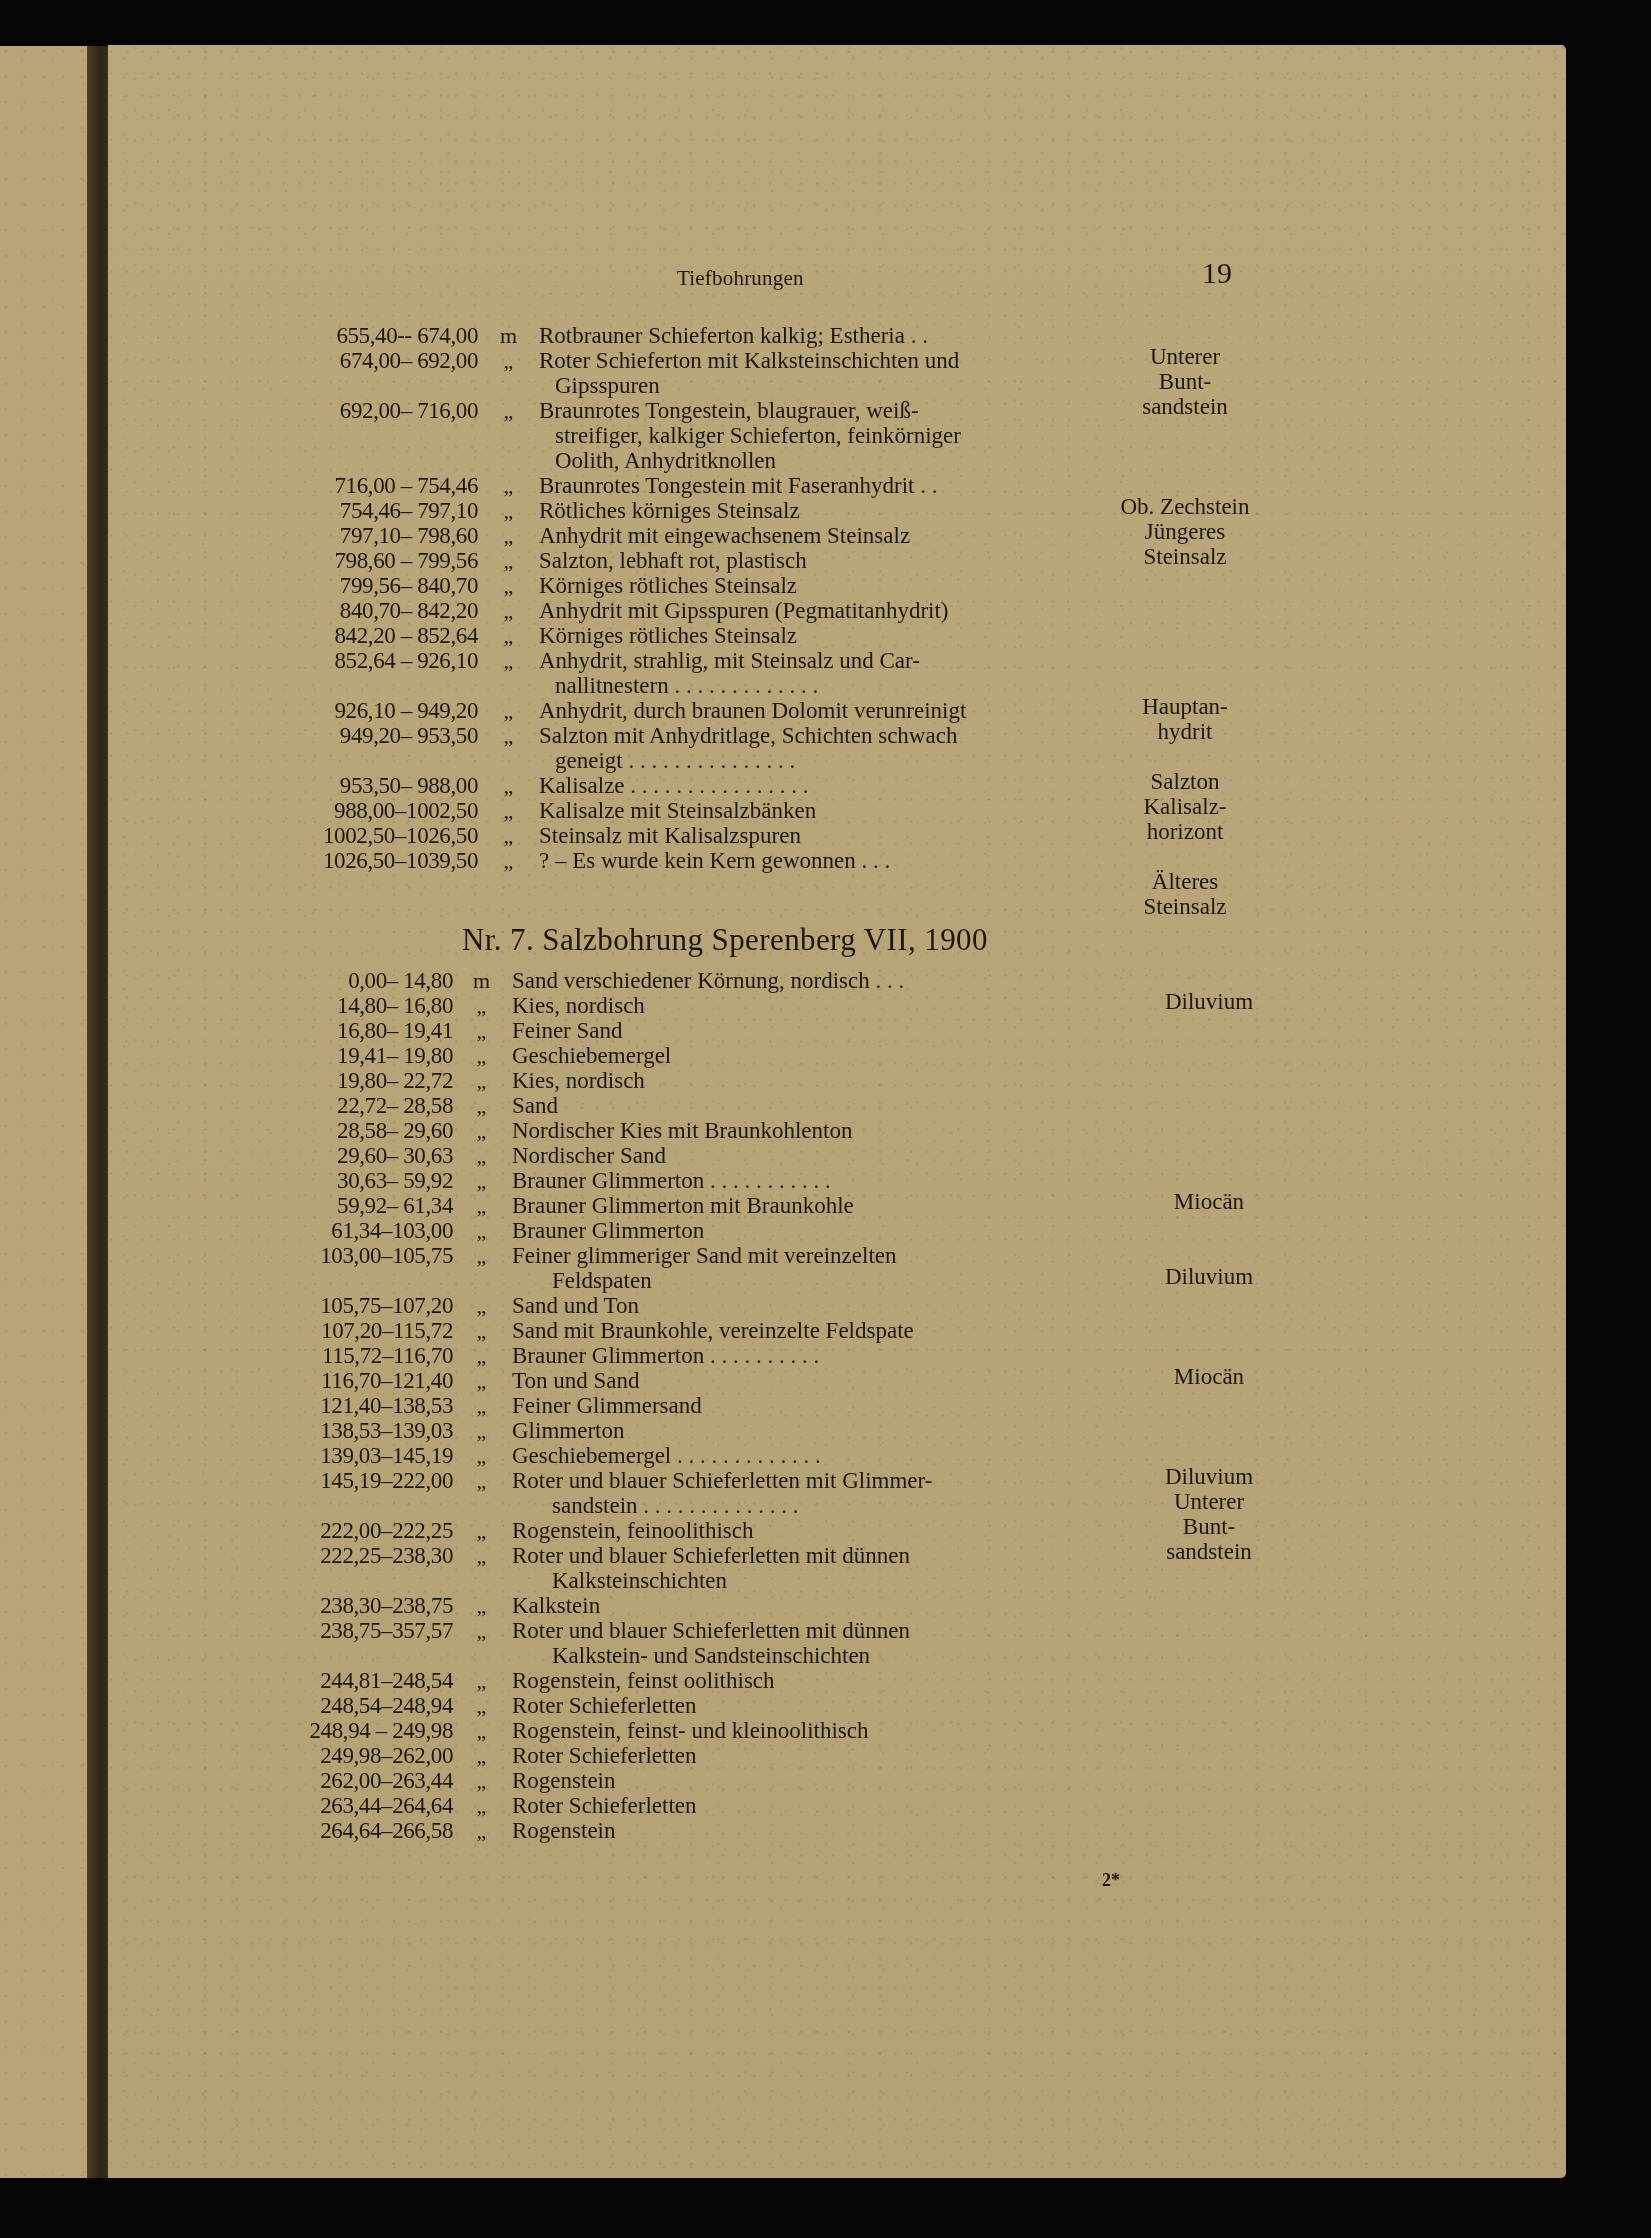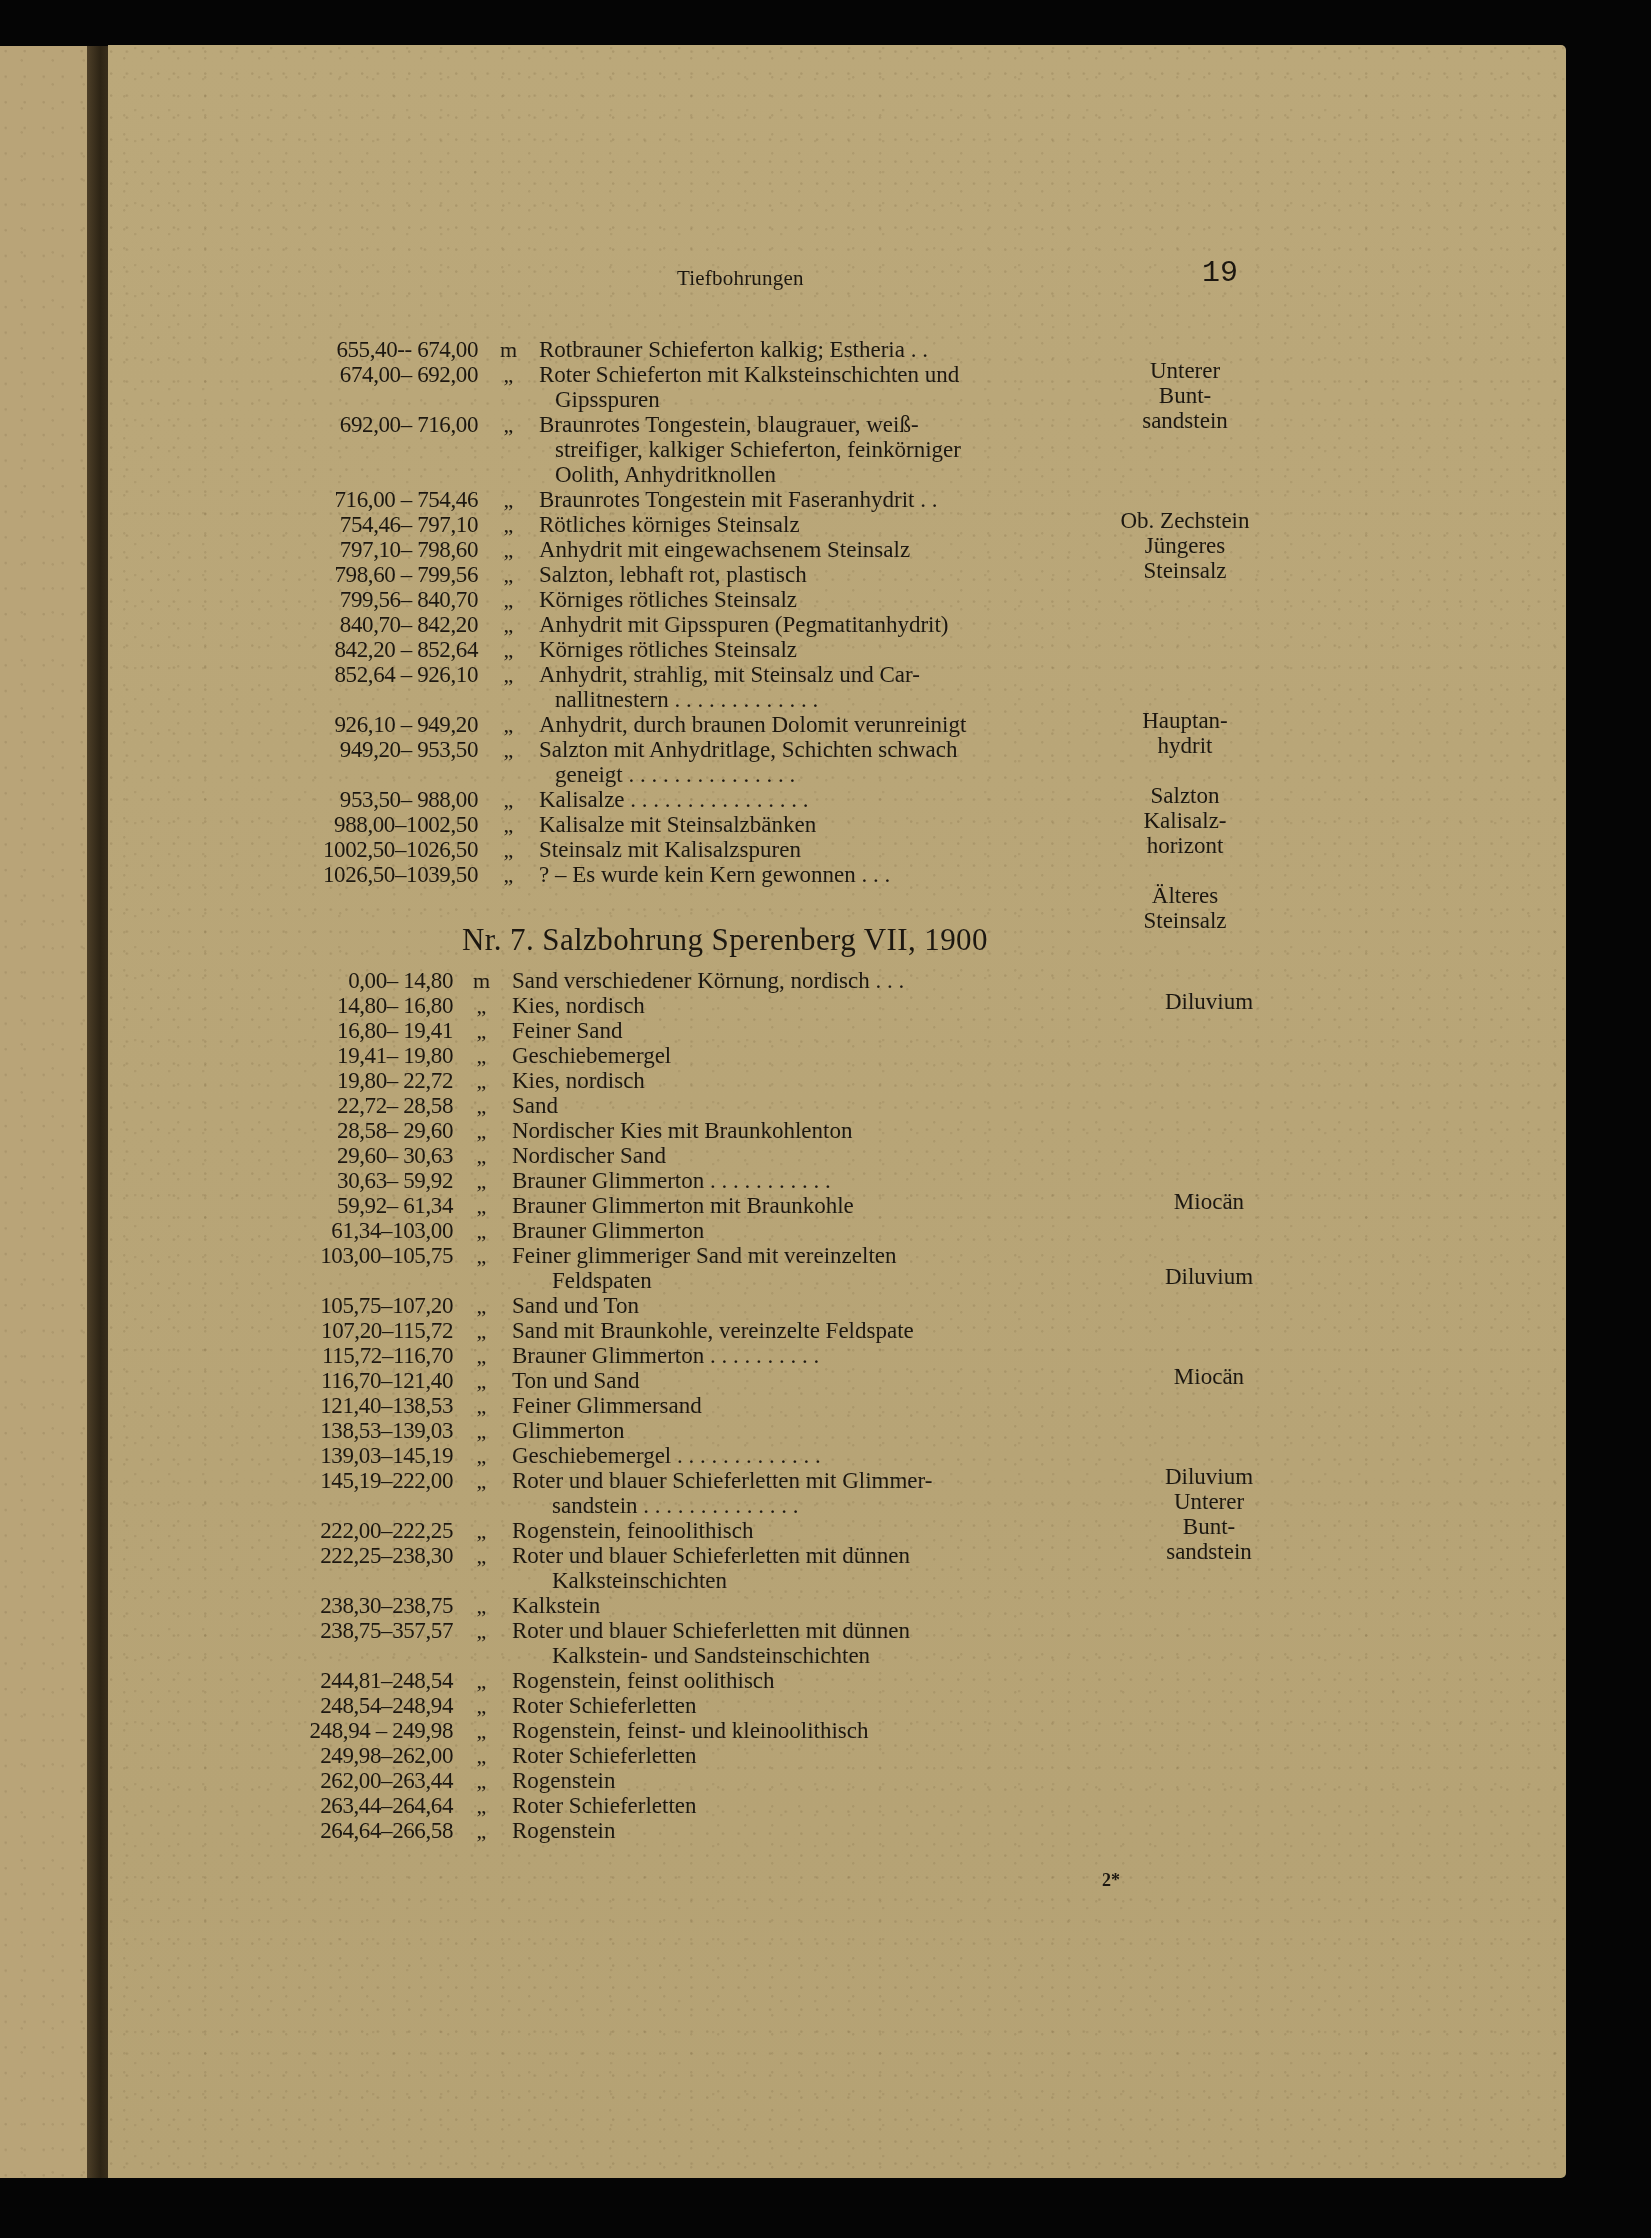--- a/index.html
+++ b/index.html
@@ -30,24 +30,24 @@
         linear-gradient(#bba87a, #b5a274);
       background-size: 15.7px 22px, 27px 19px, 34px 31px, 100% 100%;
     }
     .text { color: #1c1710; font-size: 22px; line-height: 25px; }
     .running-head {
       position: absolute; left: 677px; top: 266px; font-size: 21px; color: #1c1710;
       font-family: "Liberation Serif", serif; letter-spacing: 0.2px;
     }
     .page-number {
       position: absolute; left: 1202px; top: 256px; font-size: 30px; color: #1c1710;
-      font-family: Liberation Mono, monospace;
+      font-family: Liberation Serif, serif;
     }
     .table { position: absolute; left: 248px; width: 1074px; }
-    .table1 { top: 337px; }
+    .table1 { top: 323px; }
     .table2 { top: 968px; }
     .row { position: relative; height: 25px; white-space: nowrap; }
     .row .range {
       position: absolute; left: 0; width: 230px; text-align: right;
       font-family: "Liberation Serif", serif; font-size: 23px; letter-spacing: -0.4px;
     }
     .row .unit {
       position: absolute; left: 248px; width: 25px; text-align: center;
       font-family: "Liberation Serif", serif; font-size: 22px;
     }

